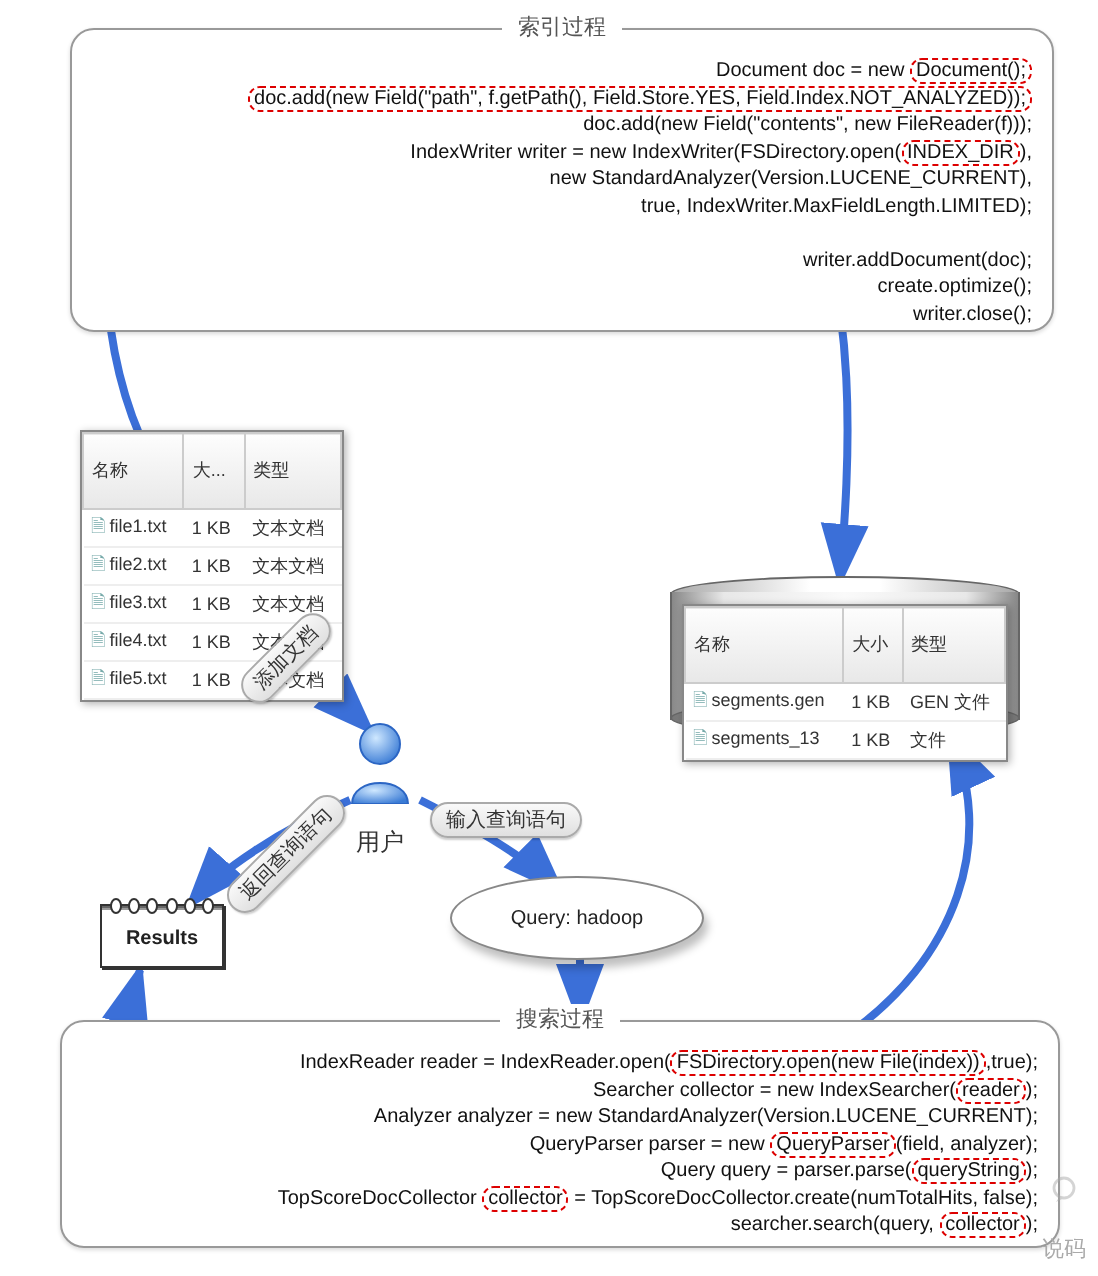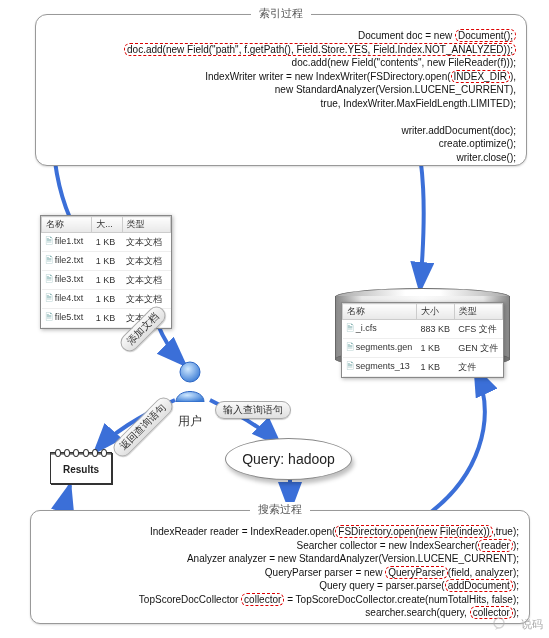--- a/index.html
+++ b/index.html
@@ -50,21 +50,21 @@
     position: absolute;
     border: 1px solid #888;
     background: #fff;
     box-shadow: 1px 1px 4px rgba(0,0,0,0.3);
     font-size: 9px;
   }
   .table-win table { border-collapse: collapse; width: 100%; }
   .table-win th {
     background: linear-gradient(#fdfdfd,#e8e8e8);
     border: 1px solid #ccc;
-    padding: 1px 4px;
+    padding: 12px 4px;
     text-align: left;
     font-weight: normal;
     color: #333;
   }
   .table-win td {
     border-bottom: 1px solid #eee;
     padding: 1px 4px;
     color: #333;
   }
   .table-win td.icon::before {
@@ -135,27 +135,27 @@
     box-shadow: inset 0 1px 0 #999;
   }
   .query-ellipse {
     position: absolute;
     left: 225px; top: 438px;
     width: 125px; height: 40px;
     border:1px solid #888; border-radius:50%;
     background:#fff;
     box-shadow: 2px 4px 4px rgba(0,0,0,0.25);
     display:flex;align-items:center;justify-content:center;
-    font-size:14px;color:#222;
+    font-size:10px;color:#222;
   }
   svg.arrows { position:absolute; left:0; top:0; width:549px; height:638px; pointer-events:none; }
   .watermark {
     position:absolute; right:6px; bottom:6px;
     font-size:11px; color:#aaa;
-    display:flex; align-items:center; gap:14px;
+    display:flex; align-items:center; gap:14px;flex-direction:column;
   }
   .watermark svg { opacity:0.5;}
 </style>
 </head>
 <body>
 
 <svg class="arrows">
   <defs>
     <marker id="ah" markerWidth="10" markerHeight="10" refX="7" refY="3" orient="auto">
       <path d="M0,0 L8,3 L0,6 Z" fill="#3b6fd8"></path>
@@ -233,25 +233,20 @@
 <div class="cylinder">
   <div class="body"></div>
   <div class="inner-table table-win" style="position:absolute;">
     <table>
       <tbody>
           <tr>
         <th>名称</th>
         <th>大小</th>
         <th>类型</th>
       </tr>
-      <tr>
-            <td class="icon">_i.cfs</td>
-            <td>883 KB</td>
-            <td>CFS 文件</td>
-          </tr>
       <tr>
             <td class="icon">segments.gen</td>
             <td>1 KB</td>
             <td>GEN 文件</td>
           </tr>
       <tr>
             <td class="icon">segments_13</td>
             <td>1 KB</td>
             <td>文件</td>
           </tr>
@@ -287,27 +282,27 @@
       <span></span>
       <span></span>
     </div>
   <div class="txt">Results</div>
 </div>
 
 <div class="query-ellipse">
   <span>Query: hadoop</span>
 </div>
 
-<div class="panel" style="left:30px; top:510px; width:498px; height:112px;border-radius:10px;">
+<div class="panel" style="left:30px; top:510px; width:498px; height:112px;">
   <div class="panel-title">搜索过程</div>
   <div class="code"><span>IndexReader reader = IndexReader.open(</span><span class="hl">FSDirectory.open(new File(index))</span><span>,true);</span>
 <span>Searcher collector = new IndexSearcher(</span><span class="hl">reader</span><span>);</span>
 <span>Analyzer analyzer = new StandardAnalyzer(Version.LUCENE_CURRENT);</span>
 <span>QueryParser parser = new </span><span class="hl">QueryParser</span><span>(field, analyzer);</span>
-<span>Query query = parser.parse(</span><span class="hl">addDocument</span><span>);</span>
+<span>Query query = parser.parse(</span><span class="hl">queryString</span><span>);</span>
 <span>TopScoreDocCollector </span><span class="hl">collector</span><span> = TopScoreDocCollector.create(numTotalHits, false);</span>
 <span>searcher.search(query, </span><span class="hl">collector</span><span>);</span></div>
 </div>
 
 <div class="watermark">
   <svg width="16" height="16" viewBox="0 0 16 16">
     <circle cx="8" cy="7" r="5" fill="none" stroke="#aaa" stroke-width="1.4"></circle>
     <path d="M6,11 L4,14 L8,12" fill="#aaa"></path>
   </svg>
   <span>说码</span>

